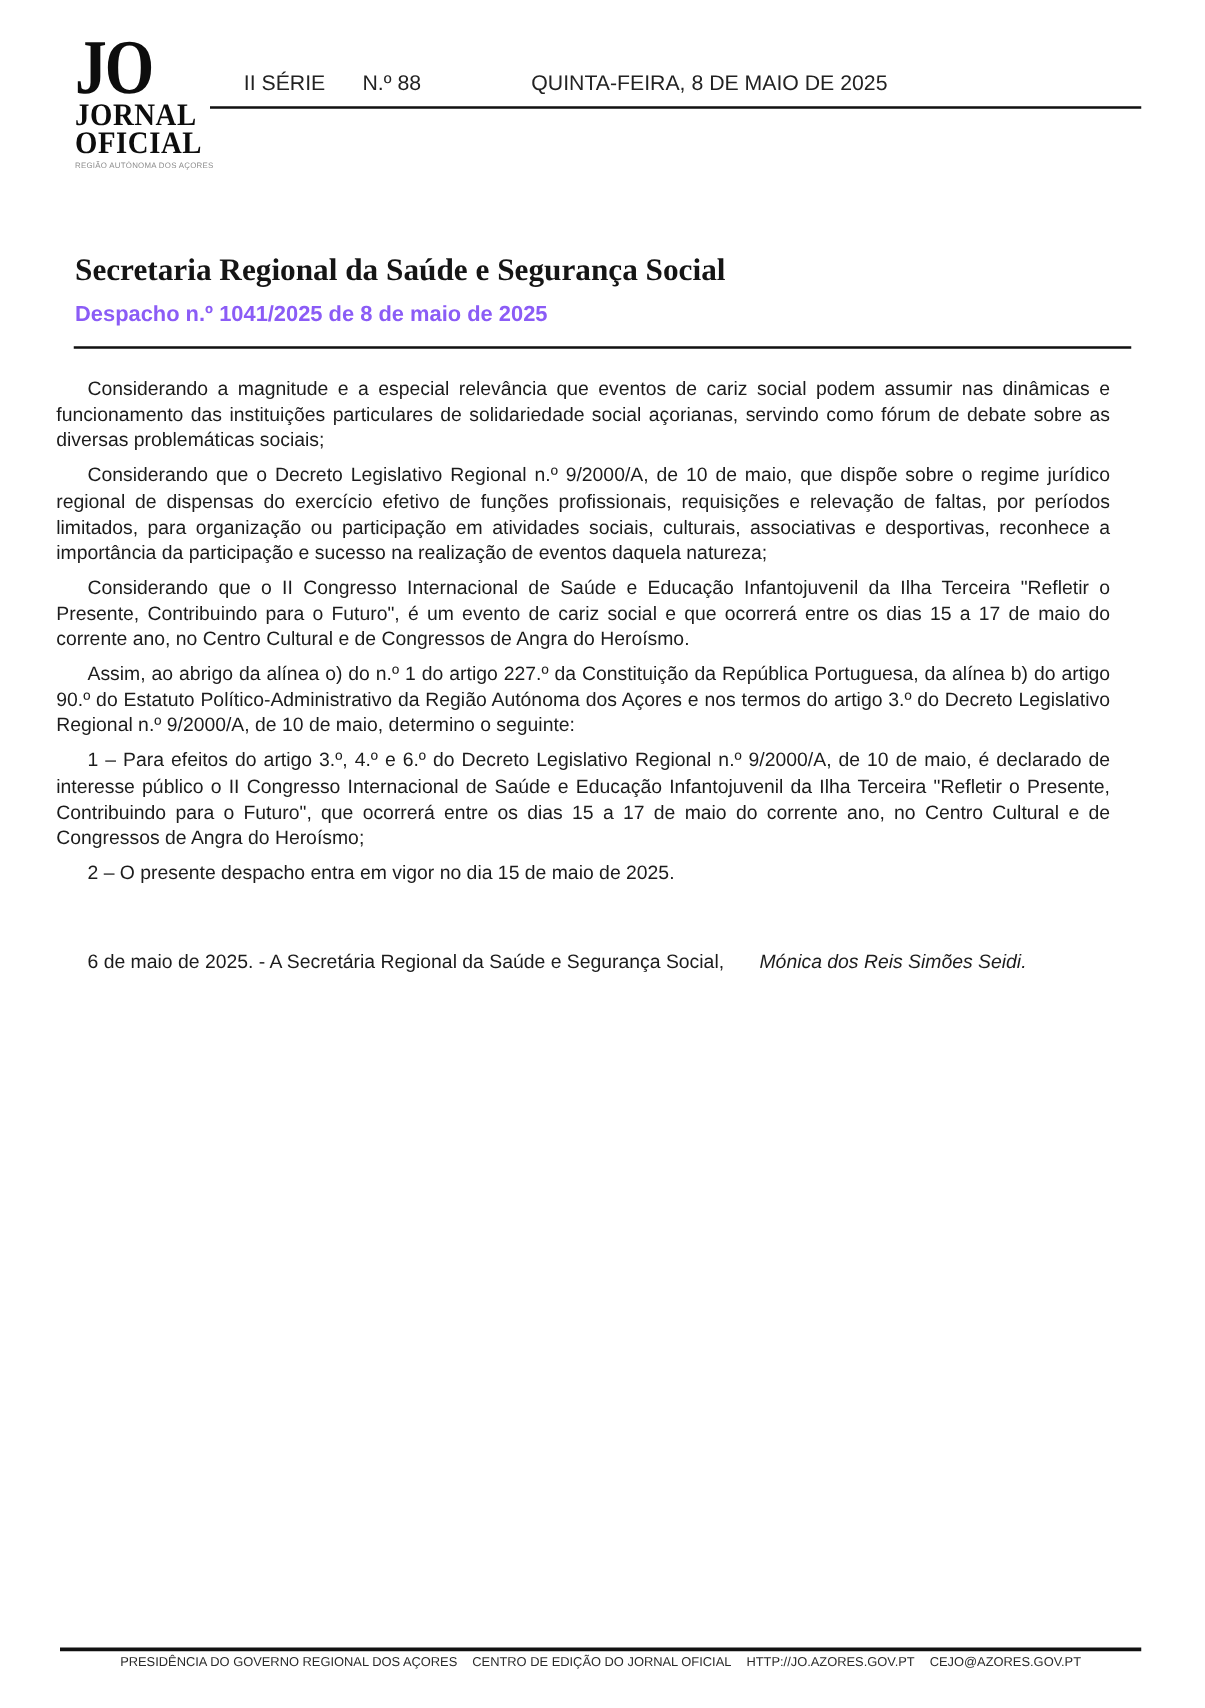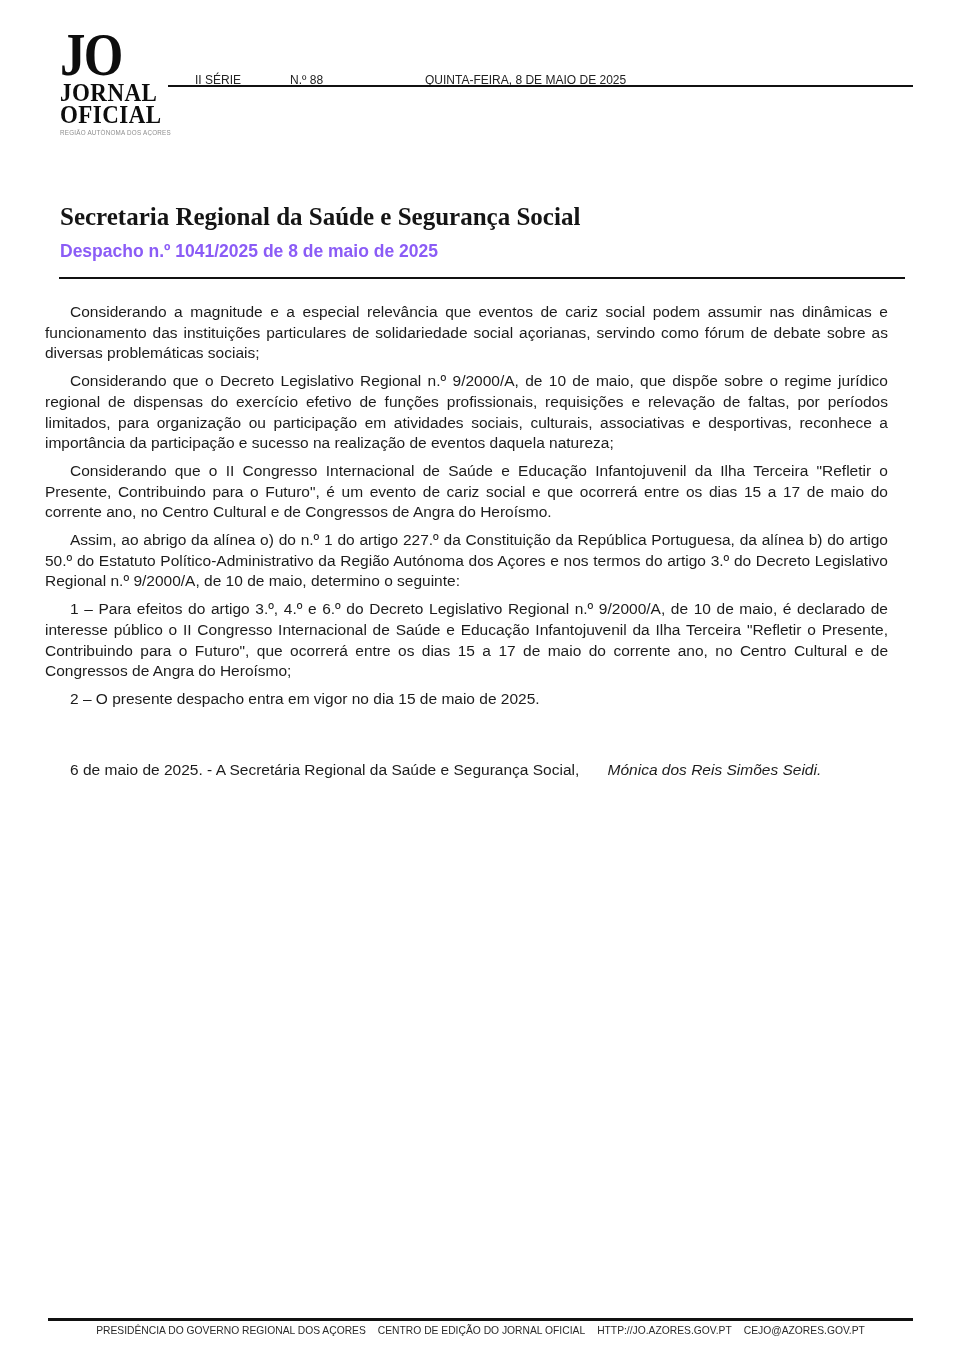--- a/index.html
+++ b/index.html
@@ -37,21 +37,21 @@
   }
   .logo-caption {
     margin-top: 3px;
     font-size: 9px;
     letter-spacing: 0.3px;
     color: #8d8d8d;
     white-space: nowrap;
     transform: scale(0.7);
     transform-origin: left top;
   }
-  .mast-meta { position: absolute; top: 73px; font-size: 12px; color: #222; white-space: nowrap; }
+  .mast-meta { position: absolute; top: 57px; font-size: 17px; color: #222; white-space: nowrap; }
   .meta-series { left: 195px; }
   .meta-number { left: 290px; }
   .meta-date   { left: 425px; }
   .mast-rule {
     position: absolute; left: 168px; top: 85px;
     width: 745px; height: 2px; background: #111;
   }
 
   
   .dept-title {
@@ -111,21 +111,21 @@
 </div>
 
 <div class="dept-title">Secretaria Regional da Saúde e Segurança Social</div>
 <div class="doc-title">Despacho n.º 1041/2025 de 8 de maio de 2025</div>
 <div class="title-rule"></div>
 
 <div class="body-text">
   <p>Considerando a magnitude e a especial relevância que eventos de cariz social podem assumir nas dinâmicas e funcionamento das instituições particulares de solidariedade social açorianas, servindo como fórum de debate sobre as diversas problemáticas sociais;</p>
   <p>Considerando que o Decreto Legislativo Regional n.º 9/2000/A, de 10 de maio, que dispõe sobre o regime jurídico regional de dispensas do exercício efetivo de funções profissionais, requisições e relevação de faltas, por períodos limitados, para organização ou participação em atividades sociais, culturais, associativas e desportivas, reconhece a importância da participação e sucesso na realização de eventos daquela natureza;</p>
   <p>Considerando que o II Congresso Internacional de Saúde e Educação Infantojuvenil da Ilha Terceira "Refletir o Presente, Contribuindo para o Futuro", é um evento de cariz social e que ocorrerá entre os dias 15 a 17 de maio do corrente ano, no Centro Cultural e de Congressos de Angra do Heroísmo.</p>
-  <p>Assim, ao abrigo da alínea o) do n.º 1 do artigo 227.º da Constituição da República Portuguesa, da alínea b) do artigo 50.º do Estatuto Político-Administrativo da Região Autónoma dos Açores e nos termos do artigo 3.º do Decreto Legislativo Regional n.º 9/2000/A, de 10 de maio, determino o seguinte:</p>
+  <p>Assim, ao abrigo da alínea o) do n.º 1 do artigo 227.º da Constituição da República Portuguesa, da alínea b) do artigo 90.º do Estatuto Político-Administrativo da Região Autónoma dos Açores e nos termos do artigo 3.º do Decreto Legislativo Regional n.º 9/2000/A, de 10 de maio, determino o seguinte:</p>
   <p>1 – Para efeitos do artigo 3.º, 4.º e 6.º do Decreto Legislativo Regional n.º 9/2000/A, de 10 de maio, é declarado de interesse público o II Congresso Internacional de Saúde e Educação Infantojuvenil da Ilha Terceira "Refletir o Presente, Contribuindo para o Futuro", que ocorrerá entre os dias 15 a 17 de maio do corrente ano, no Centro Cultural e de Congressos de Angra do Heroísmo;</p>
   <p>2 – O presente despacho entra em vigor no dia 15 de maio de 2025.</p>
   <p class="signature"><span>6 de maio de 2025. - A Secretária Regional da Saúde e Segurança Social, </span><span class="sig-name">Mónica dos Reis Simões Seidi.</span></p>
 </div>
 
 <div class="footer">
   <div class="footer-rule"></div>
   <div class="footer-row">
     <span>PRESIDÊNCIA DO GOVERNO REGIONAL DOS AÇORES</span>
     <span>CENTRO DE EDIÇÃO DO JORNAL OFICIAL</span>

